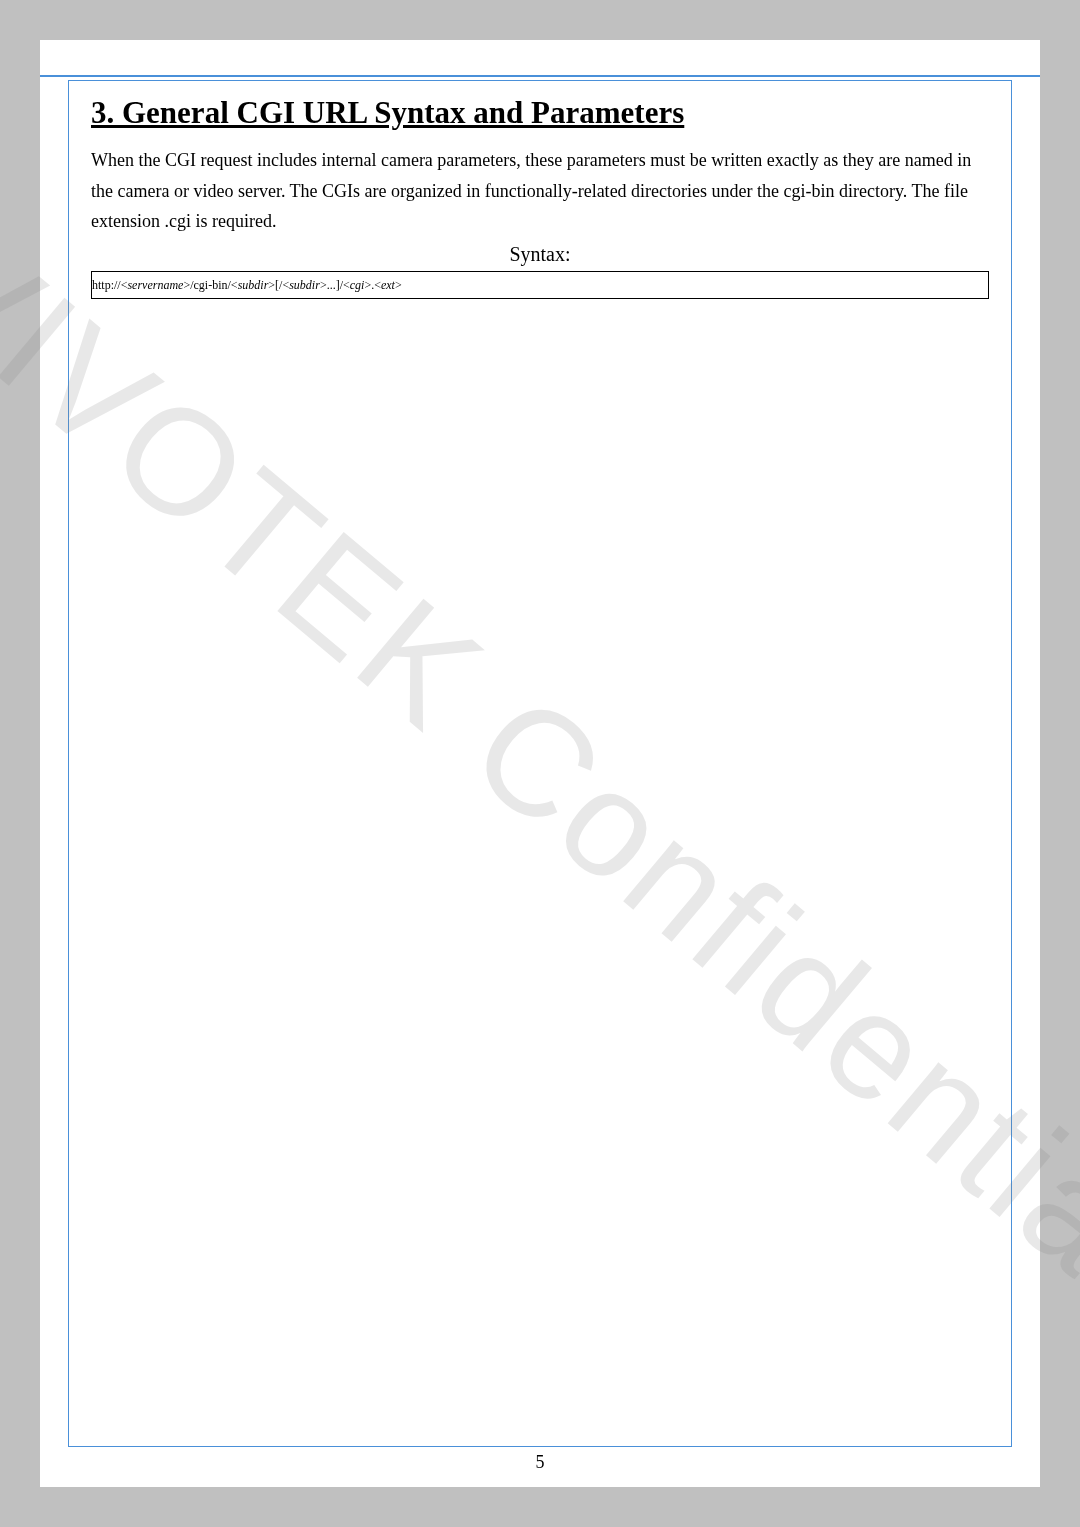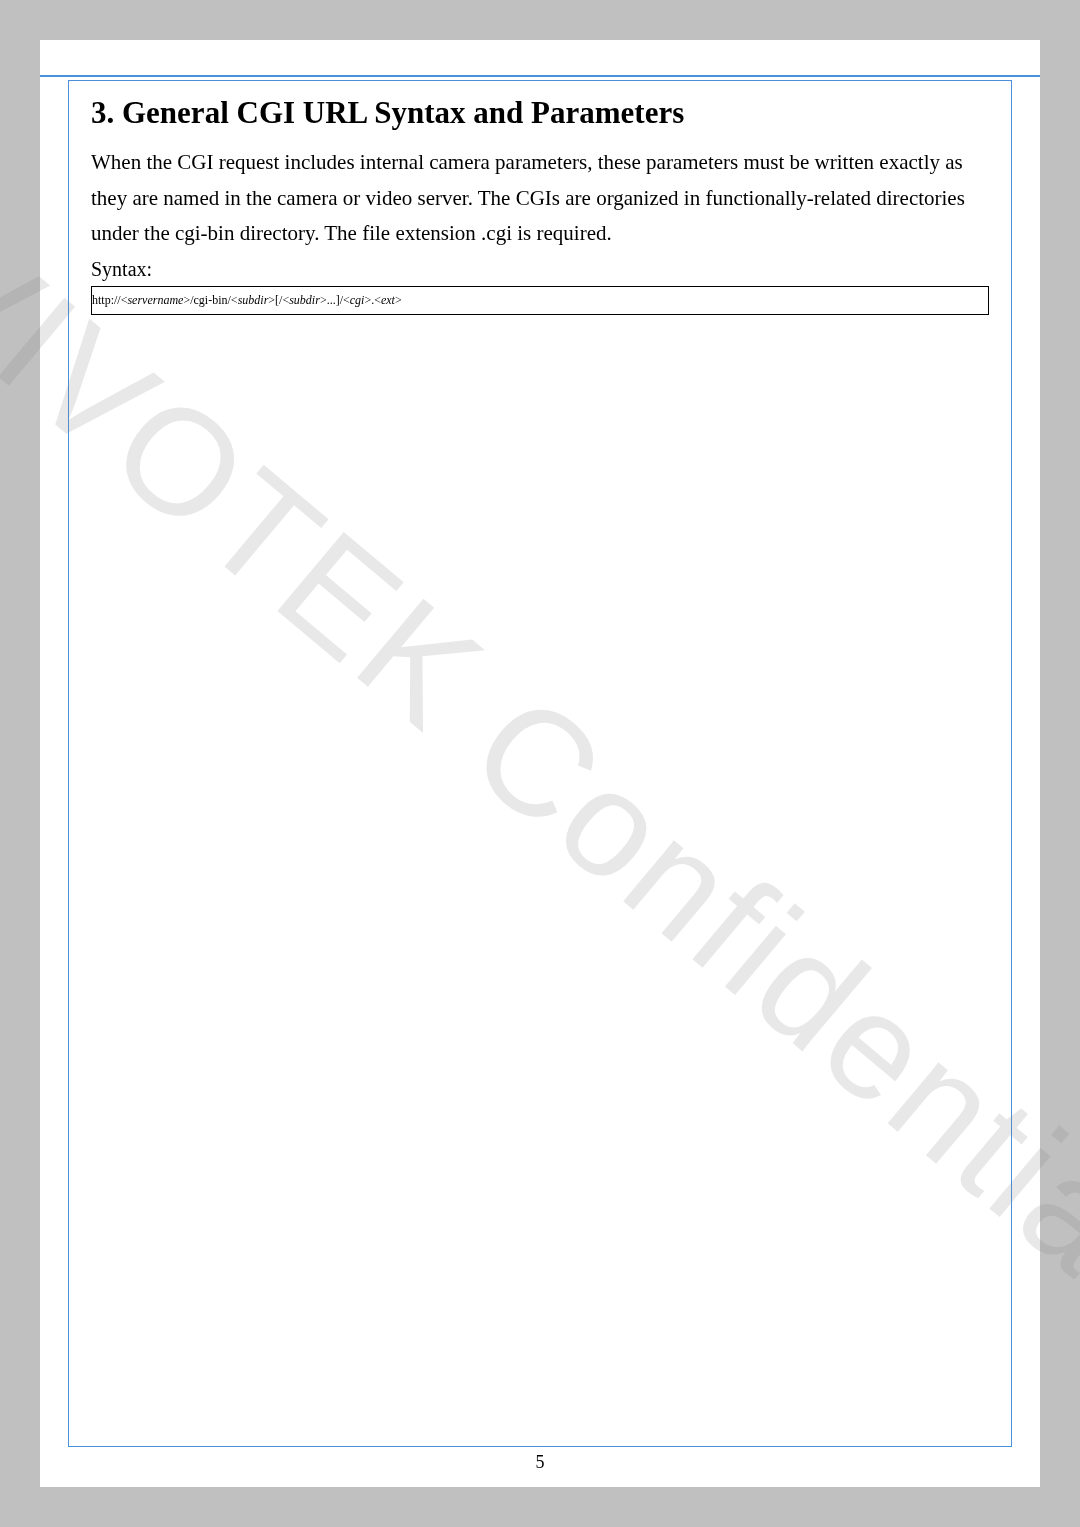--- a/index.html
+++ b/index.html
@@ -51,33 +51,35 @@
       border: 1.5px solid #4a90d9;
       background-color: #ffffff;
       padding: 14px 22px 10px 22px;
     }
     .section-title {
       font-family: "Times New Roman", Times, serif;
       font-size: 31px;
       font-weight: bold;
       color: #000000;
       margin-bottom: 14px;
+      text-decoration: underline;
     }
     .body-text {
       font-family: "Times New Roman", Times, serif;
-      font-size: 21px;
+      font-size: 18px;
       color: #000000;
       line-height: 1.7;
       margin-bottom: 2px;
     }
     .syntax-label {
       font-family: "Times New Roman", Times, serif;
       font-size: 20px;
       color: #000000;
       line-height: 1.5;
+      text-align: center;
     }
     .syntax-box {
       border: 1px solid #000000;
       padding: 4px 0;
       margin-top: 2px;
       font-family: "Times New Roman", Times, serif;
       font-size: 12px;
       line-height: 1.55;
       color: #000000;
     }

